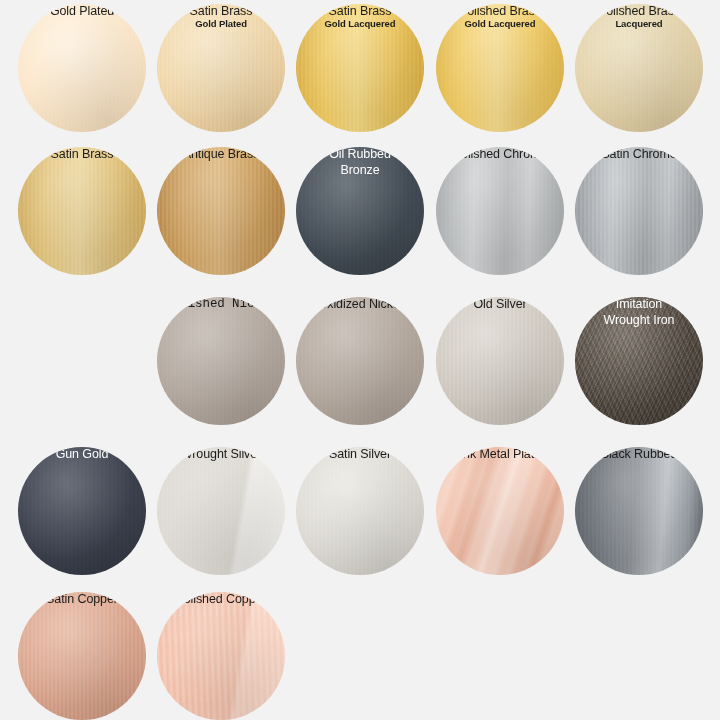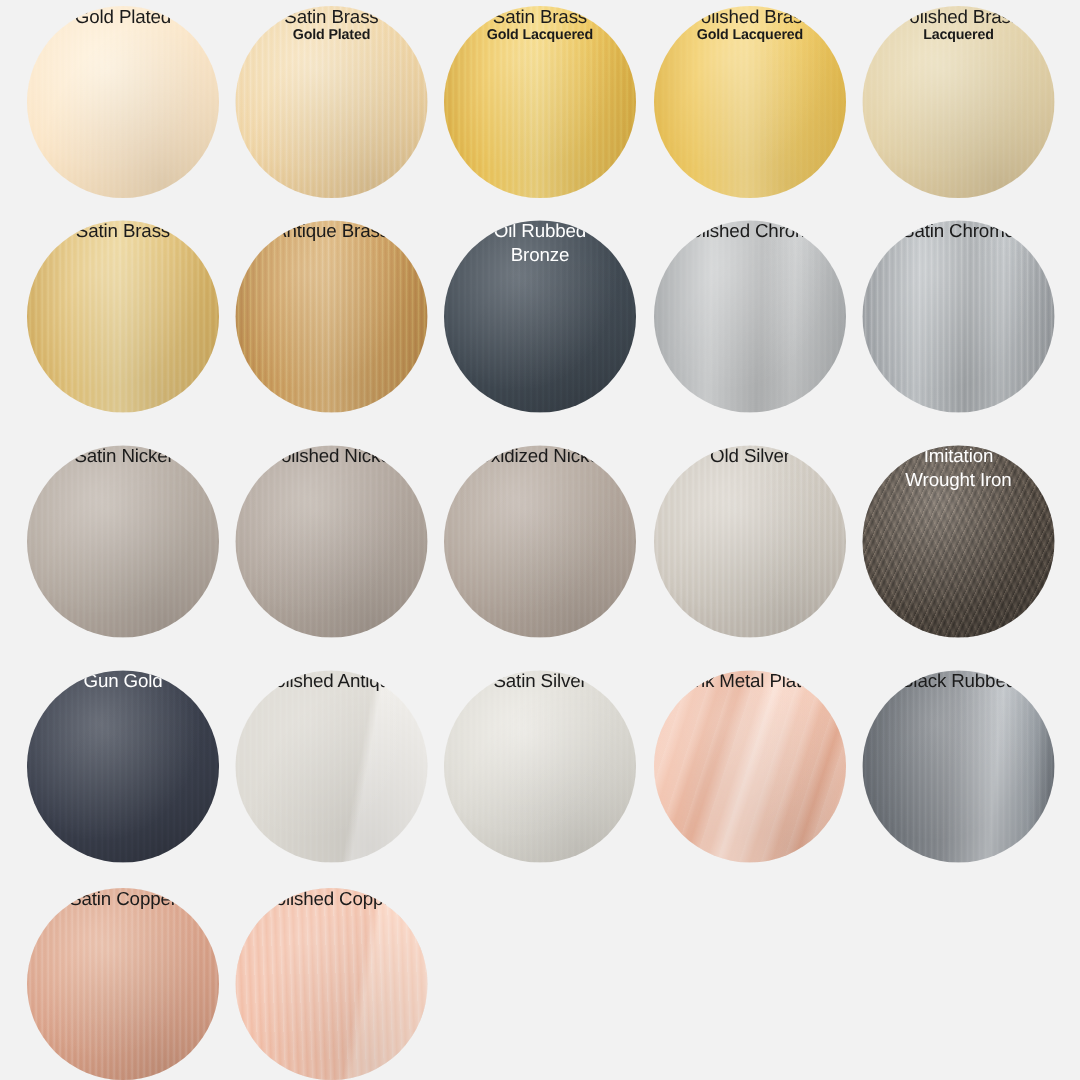--- a/index.html
+++ b/index.html
@@ -155,28 +155,21 @@
 Bronze</span>
       </div>
     </div>
     <div class="swatch" style="left: 575px; top: 147px; color: rgb(27, 27, 27); background: linear-gradient(92deg, rgb(149, 153, 157) 0%, rgb(194, 198, 201) 30%, rgb(169, 173, 176) 55%, rgb(194, 198, 201) 72%, rgb(149, 153, 157) 100%) rgb(169, 173, 176);">
       <span class="grain"></span>
       <span class="sheen" style="background: radial-gradient(at 38% 28%, rgba(255, 255, 255, 0.2) 0%, rgba(255, 255, 255, 0) 60%), radial-gradient(at 70% 92%, rgba(0, 0, 0, 0.1) 0%, rgba(0, 0, 0, 0) 65%);"></span>
       <div class="swatch-label-wrap">
         <span class="swatch-title">Satin Chrome</span>
       </div>
     </div>
-    <div class="swatch" style="left: 18px; top: 297px; color: rgb(27, 27, 27); background: radial-gradient(circle at 42% 33%, rgb(196, 187, 178) 0%, rgb(181, 171, 162) 58%, rgb(164, 153, 143) 100%) rgb(181, 171, 162);">
-      <span class="grain" style="opacity: 0.22;"></span>
-      <span class="sheen" style="background: radial-gradient(at 38% 28%, rgba(255, 255, 255, 0.2) 0%, rgba(255, 255, 255, 0) 60%), radial-gradient(at 70% 92%, rgba(0, 0, 0, 0.1) 0%, rgba(0, 0, 0, 0) 65%);"></span>
-      <div class="swatch-label-wrap">
-        <span class="swatch-title">Satin Nickel</span>
-      </div>
-    </div>
-    <div class="swatch" style="left: 157px; top: 297px; color: rgb(27, 27, 27); background: radial-gradient(circle at 42% 33%, rgb(192, 182, 173) 0%, rgb(178, 167, 158) 58%, rgb(162, 150, 140) 100%) rgb(178, 167, 158);">
+    <div class="swatch" style="left: 157px; top: 297px; color: rgb(27, 27, 27); background: radial-gradient(circle at 42% 33%, rgb(192, 182, 173) 0%, rgb(178, 167, 158) 58%, rgb(162, 150, 140) 100%) rgb(178, 167, 158); font-family: Liberation Mono, monospace;">
       <span class="grain" style="opacity: 0.18;"></span>
       <span class="sheen" style="background: radial-gradient(at 38% 28%, rgba(255, 255, 255, 0.2) 0%, rgba(255, 255, 255, 0) 60%), radial-gradient(at 70% 92%, rgba(0, 0, 0, 0.1) 0%, rgba(0, 0, 0, 0) 65%);"></span>
       <div class="swatch-label-wrap">
         <span class="swatch-title">Polished Nickel</span>
       </div>
     </div>
     <div class="swatch" style="left: 296px; top: 297px; color: rgb(27, 27, 27); background: radial-gradient(circle at 42% 33%, rgb(193, 182, 173) 0%, rgb(179, 167, 157) 58%, rgb(162, 150, 139) 100%) rgb(179, 167, 157);">
       <span class="grain" style="opacity: 0.22;"></span>
       <span class="sheen" style="background: radial-gradient(at 38% 28%, rgba(255, 255, 255, 0.2) 0%, rgba(255, 255, 255, 0) 60%), radial-gradient(at 70% 92%, rgba(0, 0, 0, 0.1) 0%, rgba(0, 0, 0, 0) 65%);"></span>
       <div class="swatch-label-wrap">
@@ -202,21 +195,21 @@
       <span class="grain" style="opacity: 0.22;"></span>
       <span class="sheen" style="background: radial-gradient(at 38% 28%, rgba(255, 255, 255, 0.2) 0%, rgba(255, 255, 255, 0) 60%), radial-gradient(at 70% 92%, rgba(0, 0, 0, 0.1) 0%, rgba(0, 0, 0, 0) 65%);"></span>
       <div class="swatch-label-wrap">
         <span class="swatch-title">Gun Gold</span>
       </div>
     </div>
     <div class="swatch" style="left: 157px; top: 447px; color: rgb(27, 27, 27); background: linear-gradient(100deg, rgb(222, 219, 212) 0%, rgb(222, 219, 212) 62%, rgb(240, 238, 234) 66%, rgb(240, 238, 234) 100%) rgb(222, 219, 212);">
       <span class="grain" style="opacity: 0.18;"></span>
       <span class="sheen" style="background: radial-gradient(at 38% 28%, rgba(255, 255, 255, 0.2) 0%, rgba(255, 255, 255, 0) 60%), radial-gradient(at 70% 92%, rgba(0, 0, 0, 0.1) 0%, rgba(0, 0, 0, 0) 65%);"></span>
       <div class="swatch-label-wrap">
-        <span class="swatch-title">Polished Antique</span>
+        <span class="swatch-title">Wrought Silver</span>
       </div>
     </div>
     <div class="swatch" style="left: 296px; top: 447px; color: rgb(27, 27, 27); background: radial-gradient(circle at 42% 33%, rgb(236, 234, 228) 0%, rgb(220, 218, 211) 58%, rgb(201, 198, 190) 100%) rgb(220, 218, 211);">
       <span class="grain" style="opacity: 0.22;"></span>
       <span class="sheen" style="background: radial-gradient(at 38% 28%, rgba(255, 255, 255, 0.2) 0%, rgba(255, 255, 255, 0) 60%), radial-gradient(at 70% 92%, rgba(0, 0, 0, 0.1) 0%, rgba(0, 0, 0, 0) 65%);"></span>
       <div class="swatch-label-wrap">
         <span class="swatch-title">Satin Silver</span>
       </div>
     </div>
     <div class="swatch" style="left: 436px; top: 447px; color: rgb(27, 27, 27); background: linear-gradient(108deg, rgb(251, 222, 209) 0%, rgb(244, 201, 182) 18%, rgb(231, 176, 152) 34%, rgb(251, 222, 209) 50%, rgb(244, 201, 182) 66%, rgb(231, 176, 152) 80%, rgb(251, 222, 209) 100%) rgb(244, 201, 182);">

